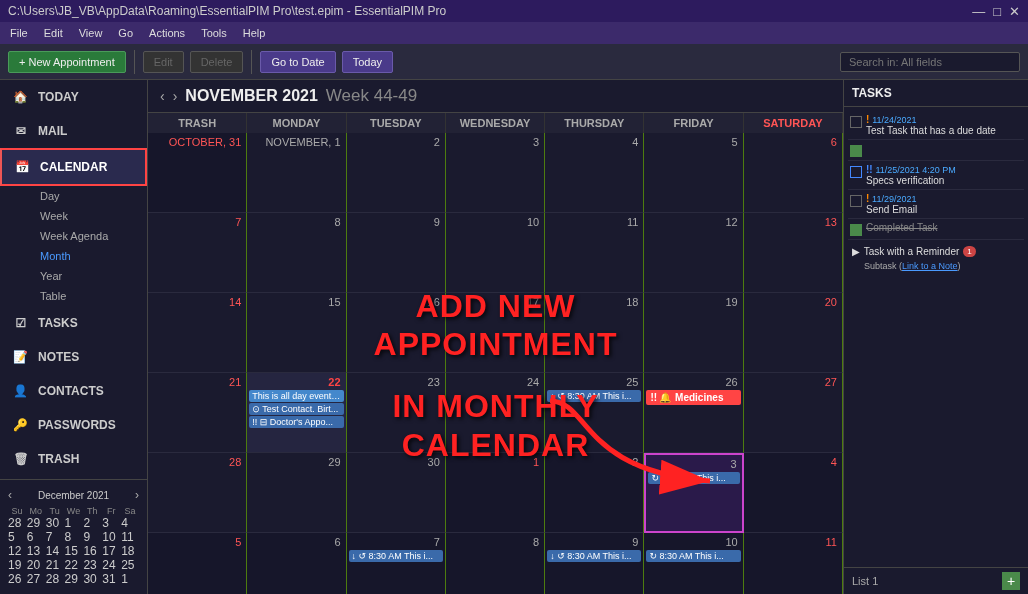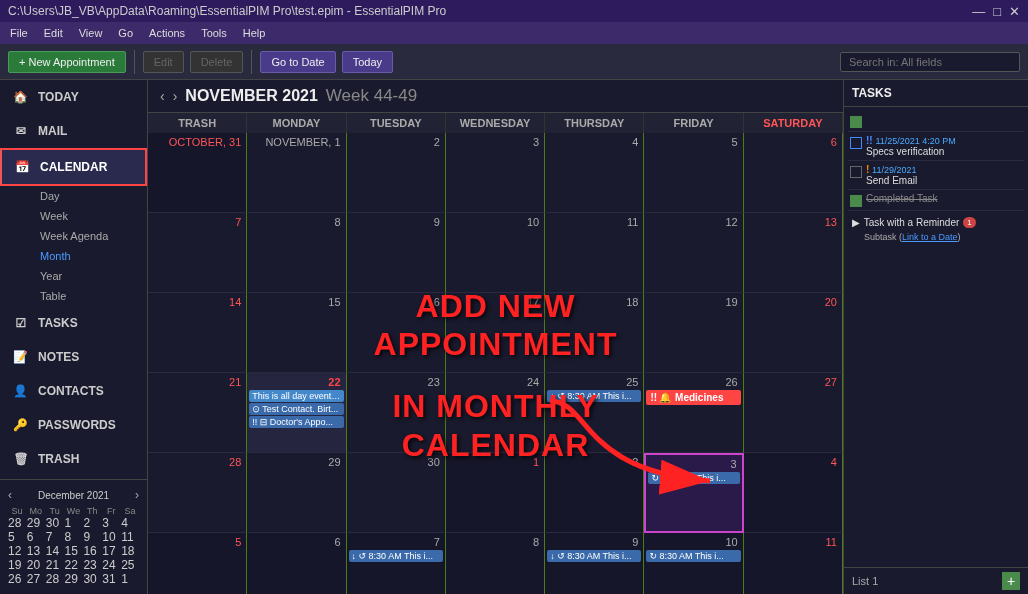--- a/index.html
+++ b/index.html
@@ -410,20 +410,28 @@
       </div>
     </div>
   </div>
 
   <div id="tasks-panel">
     <div id="tasks-header">
       <span>TASKS</span>
     </div>
     <div id="tasks-list">
 
+      <div class="task-item">
+        <div class="chk"></div>
+        <div class="task-content">
+          <span class="excl">!</span>
+          <span class="task-date"> 11/24/2021</span>
+          <div class="task-title">Test Task that has a due date</div>
+        </div>
+      </div>
 
       <div class="task-item">
         <div class="chk checked"></div>
       </div>
 
       <div class="task-item">
         <div class="chk" style="border-color:#4488ff;"></div>
         <div class="task-content">
           <span class="blue-excl">!! </span>
           <span class="task-date" style="color:#4aaaff;">11/25/2021 4:20 PM</span>
@@ -448,21 +456,21 @@
       </div>
 
       <div style="padding:4px 2px; font-size:10px;">
         <div class="task-reminder">
           <span style="color:#ddd;">▶</span>
           <span>Task with a Reminder</span>
           <span class="badge">1</span>
         </div>
         <div class="task-subtree">
           <div style="padding:2px; color:#aaa; font-size:9px;">
-            <span>Subtask (</span><span style="color:#4a9aff;text-decoration:underline;">Link to a Date</span><span>)</span>
+            <span>Subtask (</span><span style="color:#4a9aff;text-decoration:underline;">Link to a Note</span><span>)</span>
           </div>
         </div>
       </div>
     </div>
     <div id="tasks-footer">
       <span class="list-label">List 1</span>
       <button class="add-btn">+</button>
     </div>
   </div>
 

